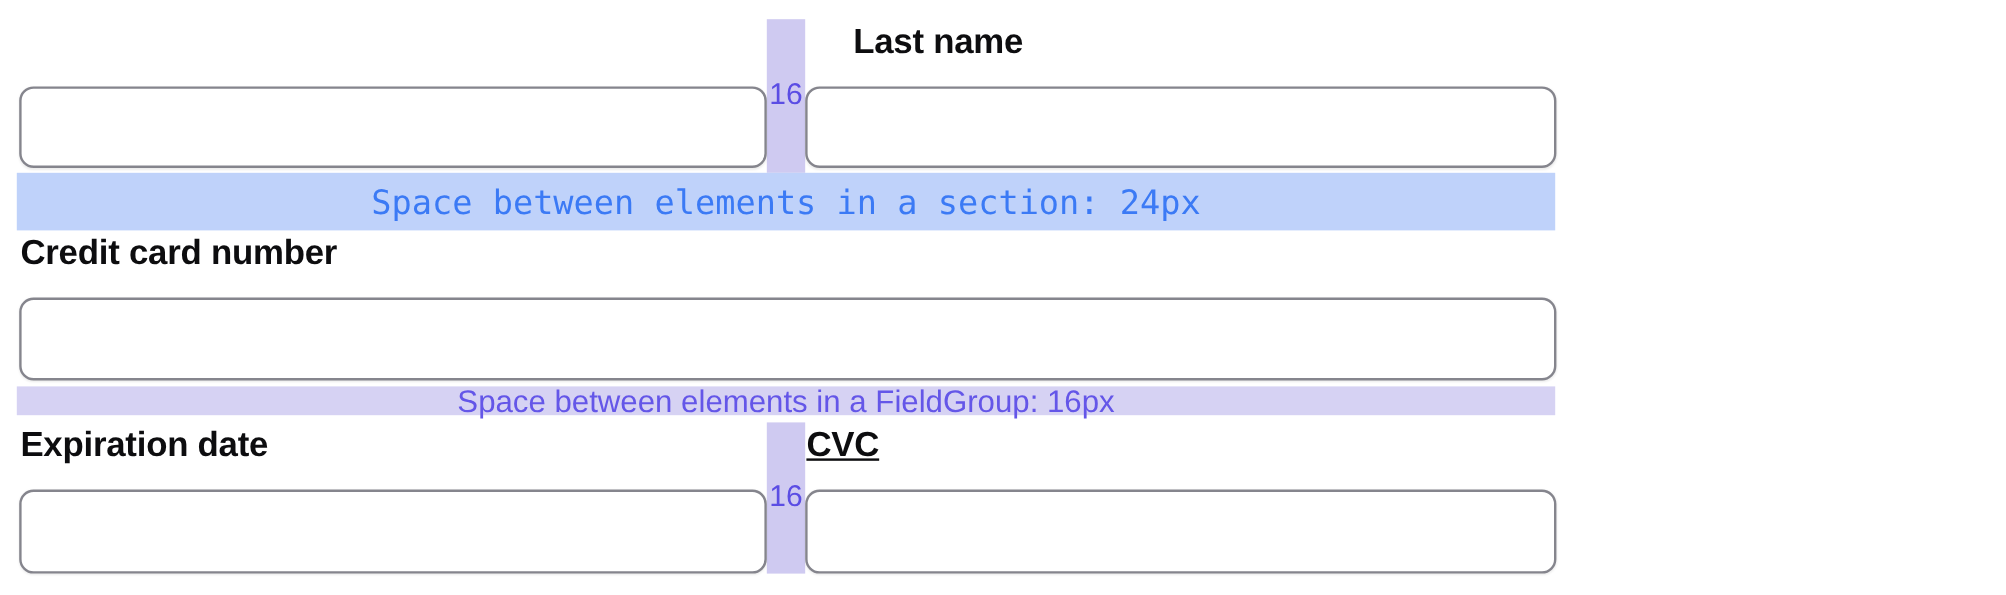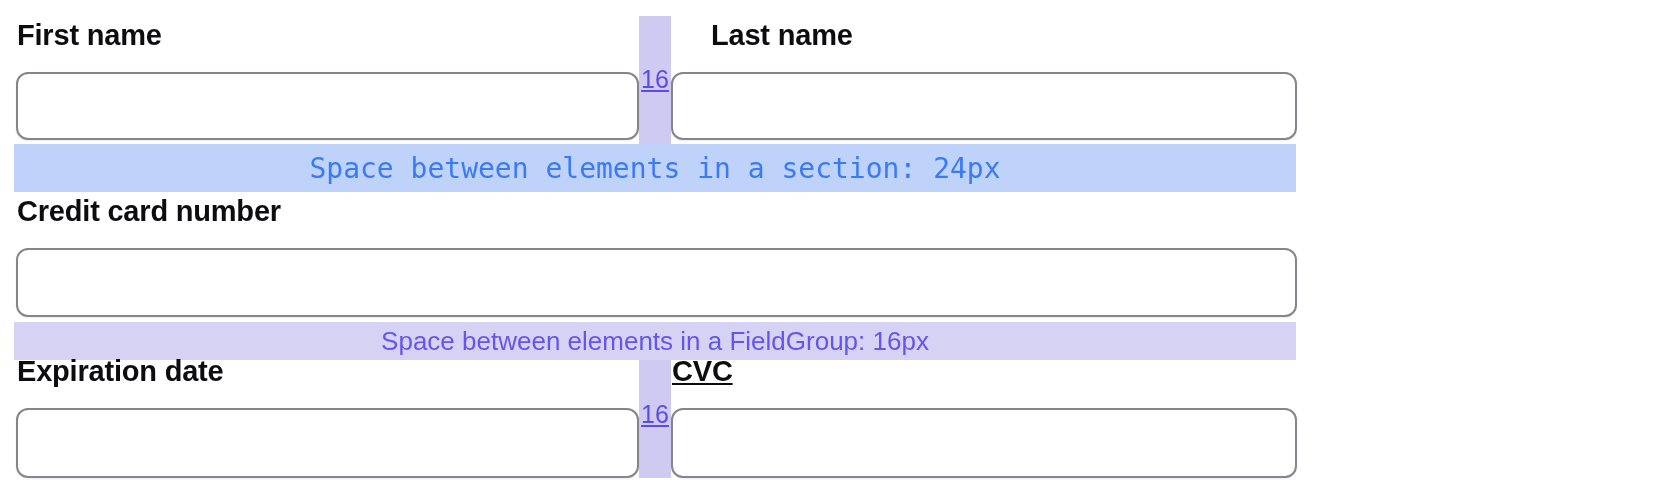--- a/index.html
+++ b/index.html
@@ -50,21 +50,20 @@
 
   .gap-number {
     position: absolute;
     left: 637px;
     width: 36px;
     text-align: center;
     font-size: 25px;
     font-weight: 400;
     color: #5b4de4;
     line-height: 26px;
-    text-decoration: underline;
   }
   #gap-number-top { top: 66px; }
   #gap-number-bottom { top: 401px; }
 
   .hband {
     position: absolute;
     left: 14px;
     width: 1282px;
     display: flex;
     align-items: center;
@@ -76,21 +75,21 @@
     background: #bfd2fa;
   }
   #section-band .band-text {
     font-family: "DejaVu Sans Mono", monospace;
     font-size: 28px;
     color: #3b7af5;
     white-space: nowrap;
   }
   #fieldgroup-band {
     top: 322px;
-    height: 38px;
+    height: 24px;
     background: #d6d2f3;
   }
   #fieldgroup-band .band-text {
     font-family: "Liberation Sans", sans-serif;
     font-size: 26px;
     color: #6456e8;
     white-space: nowrap;
   }
 
   
@@ -116,21 +115,20 @@
   <div class="vband" id="vband-bottom"></div>
 
   <div class="hband" id="section-band">
     <span class="band-text">Space between elements in a section: 24px</span>
   </div>
 
   <div class="hband" id="fieldgroup-band">
     <span class="band-text">Space between elements in a FieldGroup: 16px</span>
   </div>
 
-  <div class="field-label" id="label-first-name">First name</div>
   <input class="text-input" id="input-first-name" type="text" placeholder="" style="">
 
   <div class="field-label" id="label-last-name">Last name</div>
   <input class="text-input" id="input-last-name" type="text" placeholder="" style="">
 
   <div class="gap-number" id="gap-number-top">16</div>
 
   <div class="field-label" id="label-credit-card">Credit card number</div>
   <input class="text-input" id="input-credit-card" type="text" placeholder="" style="">
 

